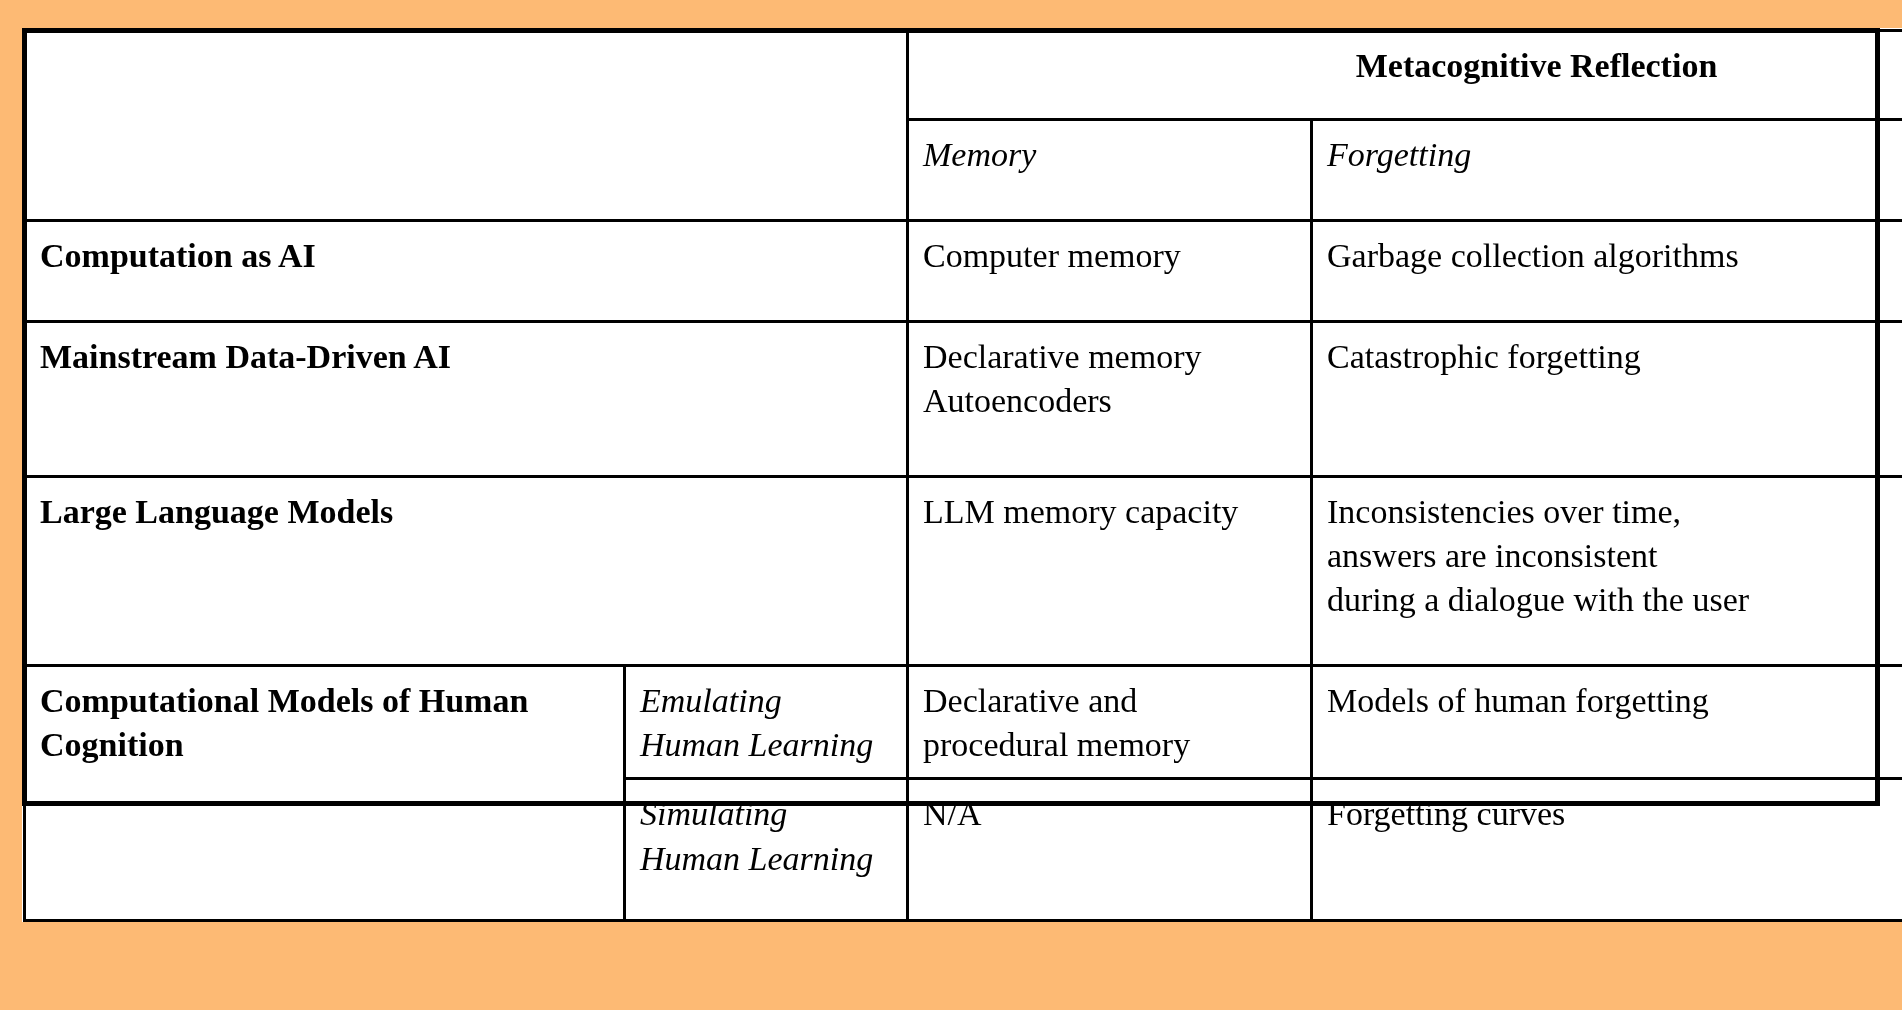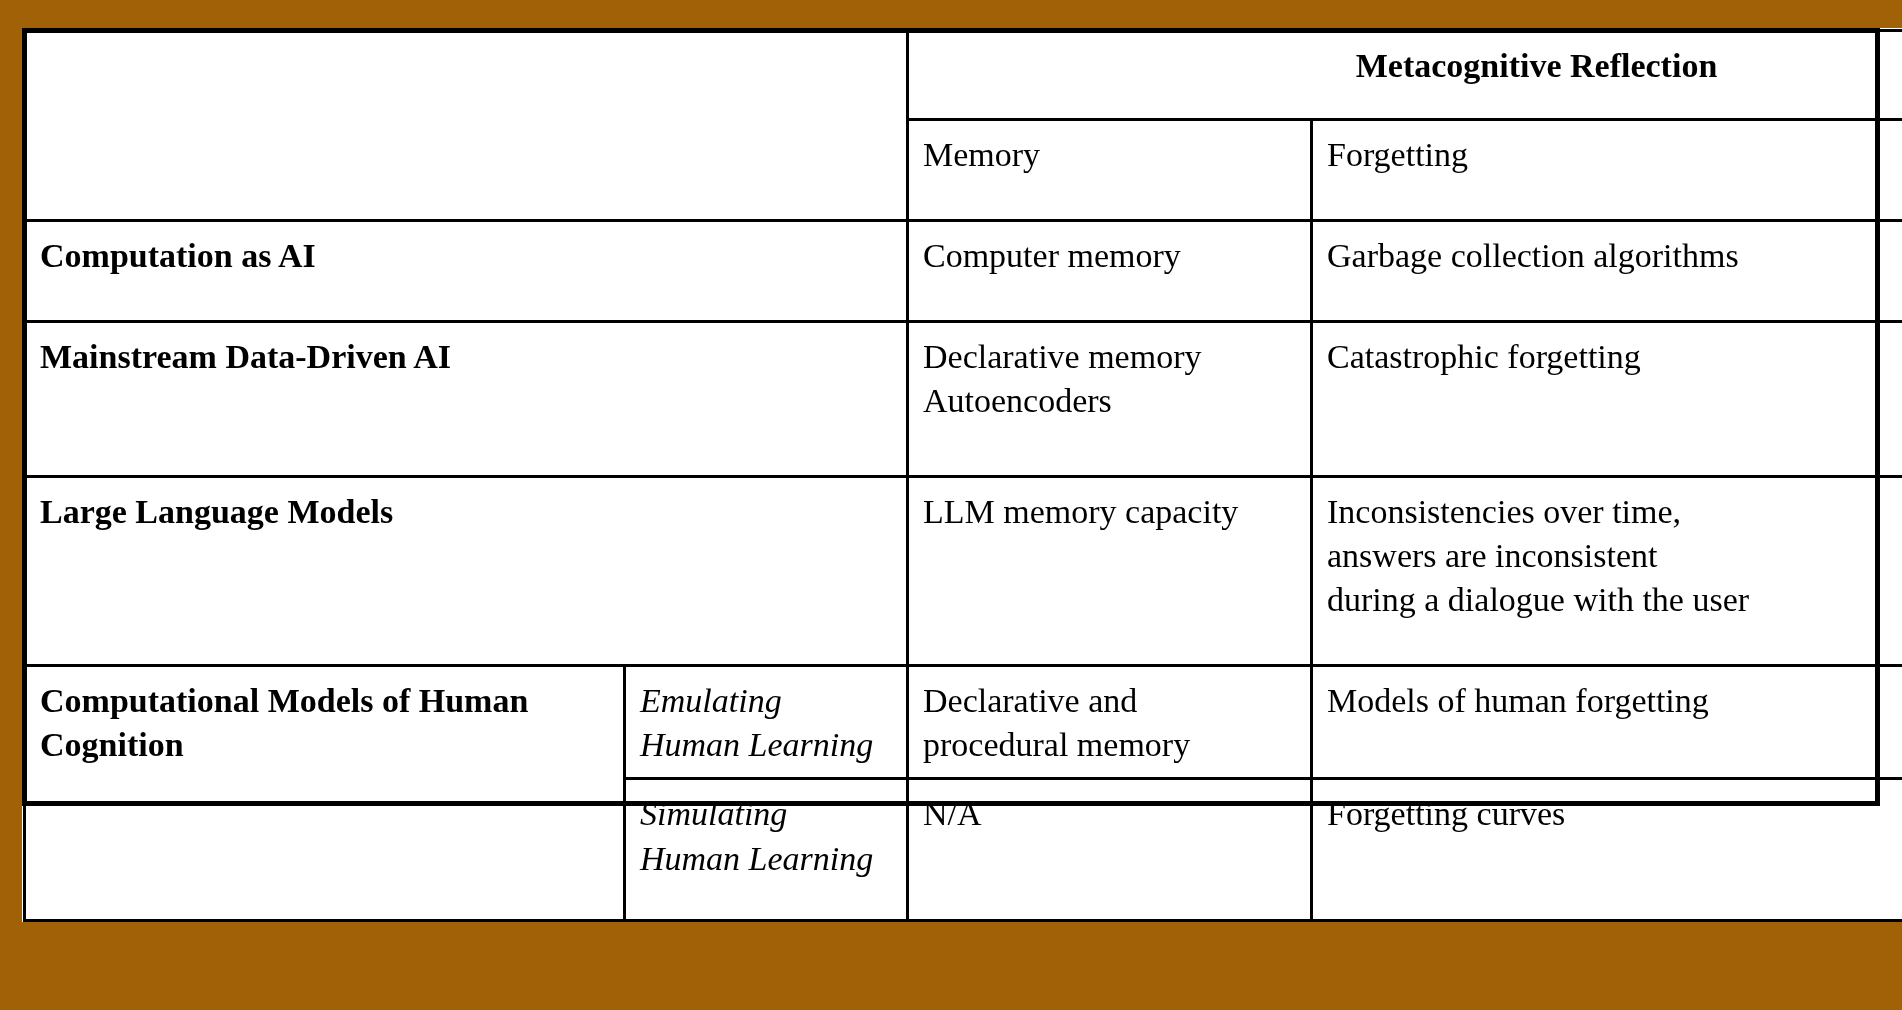--- a/index.html
+++ b/index.html
@@ -11,21 +11,21 @@
     width: 1902px;
     height: 1010px;
     font-family: "Liberation Serif", "DejaVu Serif", serif;
     color: #000000;
     overflow: hidden;
   }
   .page {
     position: relative;
     width: 1902px;
     height: 1010px;
-    background: #a16207;
+    background: #fdba74;
   }
   table.matrix {
     position: absolute;
     left: 22px;
     top: 28px;
     width: 1858px;
     border-collapse: collapse;
     table-layout: fixed;
     background: #ffffff;
   }
@@ -60,20 +60,21 @@
   }
   .grouphead {
     font-weight: bold;
     text-align: center;
     font-size: 36px;
     vertical-align: middle;
     padding-top: 30px;
     padding-bottom: 26px;
   }
   .subhead {
+    font-style: italic;
     font-size: 35px;
     padding-top: 18px;
     padding-bottom: 20px;
   }
   .rowlabel {
     font-weight: bold;
     font-size: 35px;
     margin-top: 24px;
   }
   .h-row1 { height: 164px; }

